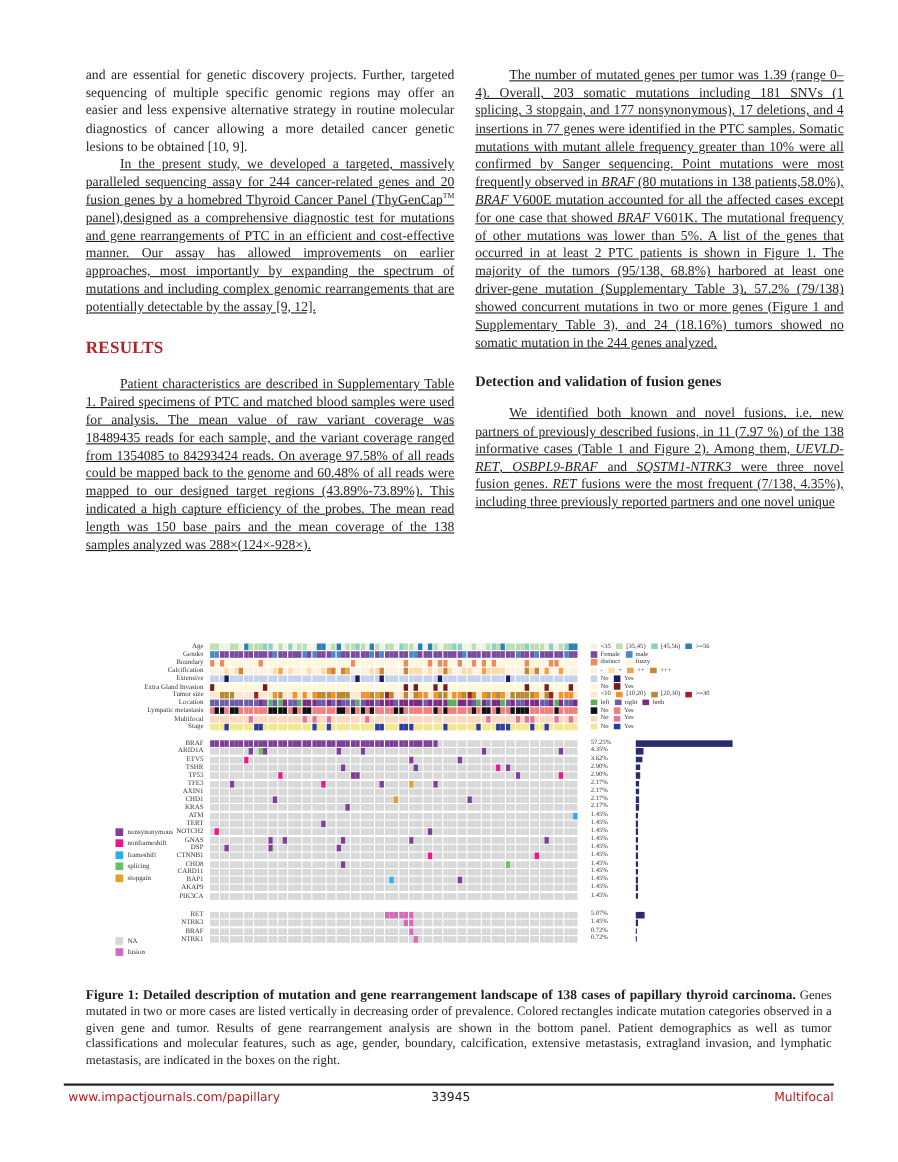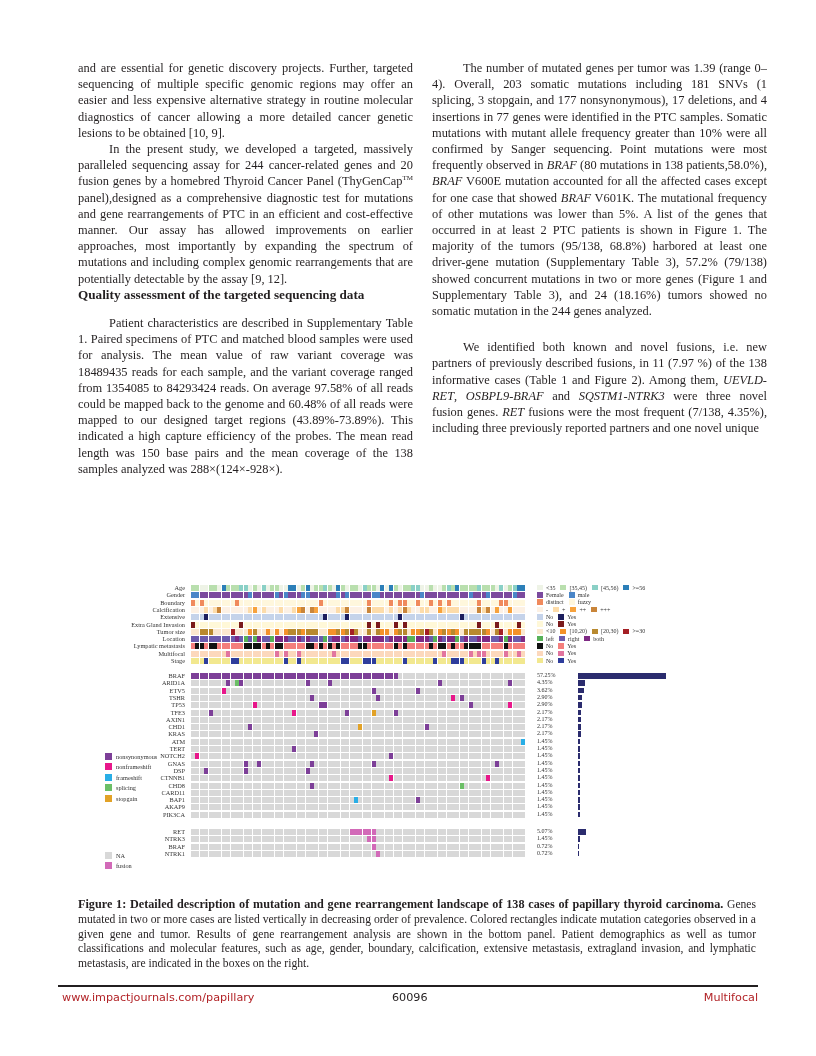--- a/index.html
+++ b/index.html
@@ -2,21 +2,21 @@
 <html><head>
 <meta charset="utf-8">
 <style>
   html, body { margin: 0; padding: 0; background: #ffffff; }
   body { width: 816px; height: 1056px; position: relative; overflow: hidden;
          font-family: "Liberation Serif", "DejaVu Serif", serif; color: #231f20; }
   .col { position: absolute; top: 60px; width: 335px; font-size: 12.4px; line-height: 16.2px; text-align: justify; }
   .col-left { left: 78px; }
   .col-right { left: 432px; }
   .col p { margin: 0; }
-  .indent { text-indent: 31px; }
+  .indent { text-indent: 31px; text-decoration: underline; }
   .h-results { color: #b22327; font-weight: bold; font-size: 15.5px; margin: 22px 0 16px 0 !important; letter-spacing: 0.2px; }
   .h-sub { font-weight: bold; font-size: 13.2px; margin: 0 0 12px 0 !important; }
   .gap { height: 20px; }
   i { font-style: italic; }
   sup { font-size: 7px; vertical-align: 5px; line-height: 0; }
 
   
   .figure { position: absolute; left: 60px; top: 583px; width: 700px; height: 305px; }
   .rowlabel { position: absolute; right: 0; font-size: 6.3px; line-height: 7.3px; color: #333; white-space: nowrap; text-align: right; }
   .labels { position: absolute; left: 0; top: 0; width: 125px; height: 305px; }
@@ -43,27 +43,28 @@
   .footer .url { color: #b22327; position: absolute; left: 0; }
   .footer .page { color: #231f20; position: absolute; left: 330px; }
   .footer .journal { color: #b22327; position: absolute; right: 0; }
 </style>
 </head>
 <body>
 
 <div class="col col-left">
   <p>and are essential for genetic discovery projects. Further, targeted sequencing of multiple specific genomic regions may offer an easier and less expensive alternative strategy in routine molecular diagnostics of cancer allowing a more detailed cancer genetic lesions to be obtained [10, 9].</p>
   <p class="indent"><span>In the present study, we developed a targeted, massively paralleled sequencing assay for 244 cancer-related genes and 20 fusion genes by a homebred Thyroid Cancer Panel (ThyGenCap</span><sup>TM</sup><span> panel),designed as a comprehensive diagnostic test for mutations and gene rearrangements of PTC in an efficient and cost-effective manner. Our assay has allowed improvements on earlier approaches, most importantly by expanding the spectrum of mutations and including complex genomic rearrangements that are potentially detectable by the assay [9, 12].</span></p>
-  <p class="h-sub">Quality assessment of the targeted sequencing data</p>
+  <p class="h-results">RESULTS</p>
   <p class="indent">Patient characteristics are described in Supplementary Table 1. Paired specimens of PTC and matched blood samples were used for analysis. The mean value of raw variant coverage was 18489435 reads for each sample, and the variant coverage ranged from 1354085 to 84293424 reads. On average 97.58% of all reads could be mapped back to the genome and 60.48% of all reads were mapped to our designed target regions (43.89%-73.89%). This indicated a high capture efficiency of the probes. The mean read length was 150 base pairs and the mean coverage of the 138 samples analyzed was 288×(124×-928×).</p>
 </div>
 
 <div class="col col-right">
   <p class="indent"><span>The number of mutated genes per tumor was 1.39 (range 0–4). Overall, 203 somatic mutations including 181 SNVs (1 splicing, 3 stopgain, and 177 nonsynonymous), 17 deletions, and 4 insertions in 77 genes were identified in the PTC samples. Somatic mutations with mutant allele frequency greater than 10% were all confirmed by Sanger sequencing. Point mutations were most frequently observed in </span><i>BRAF</i><span> (80 mutations in 138 patients,58.0%), </span><i>BRAF</i><span> V600E mutation accounted for all the affected cases except for one case that showed </span><i>BRAF</i><span> V601K. The mutational frequency of other mutations was lower than 5%. A list of the genes that occurred in at least 2 PTC patients is shown in Figure 1. The majority of the tumors (95/138, 68.8%) harbored at least one driver-gene mutation (Supplementary Table 3), 57.2% (79/138) showed concurrent mutations in two or more genes (Figure 1 and Supplementary Table 3), and 24 (18.16%) tumors showed no somatic mutation in the 244 genes analyzed.</span></p>
   <div class="gap"></div>
+  <p class="h-sub">Detection and validation of fusion genes</p>
   <p class="indent"><span>We identified both known and novel fusions, i.e. new partners of previously described fusions, in 11 (7.97 %) of the 138 informative cases (Table 1 and Figure 2). Among them, </span><i>UEVLD-RET</i><span>, </span><i>OSBPL9-BRAF</i><span> and </span><i>SQSTM1-NTRK3</i><span> were three novel fusion genes. </span><i>RET</i><span> fusions were the most frequent (7/138, 4.35%), including three previously reported partners and one novel unique</span></p>
 </div>
 
 <div class="figure" id="figure">
   <div class="labels" id="labels">
       <div class="rowlabel" style="top: 1px;">Age</div>
       <div class="rowlabel" style="top: 8.3px;">Gender</div>
       <div class="rowlabel" style="top: 15.6px;">Boundary</div>
       <div class="rowlabel" style="top: 22.9px;">Calcification</div>
       <div class="rowlabel" style="top: 30.2px;">Extensive</div>
@@ -3124,15 +3125,15 @@
     </div>
 </div>
 
 <div class="caption">
   <b>Figure 1: Detailed description of mutation and gene rearrangement landscape of 138 cases of papillary thyroid carcinoma.</b><span> Genes mutated in two or more cases are listed vertically in decreasing order of prevalence. Colored rectangles indicate mutation categories observed in a given gene and tumor. Results of gene rearrangement analysis are shown in the bottom panel. Patient demographics as well as tumor classifications and molecular features, such as age, gender, boundary, calcification, extensive metastasis, extragland invasion, and lymphatic metastasis, are indicated in the boxes on the right.</span>
 </div>
 
 <div class="footer-rule"></div>
 <div class="footer">
   <span class="url">www.impactjournals.com/papillary</span>
-  <span class="page">60096</span>
+  <span class="page">33945</span>
   <span class="journal">Multifocal</span>
 </div>
 
 </body></html>

